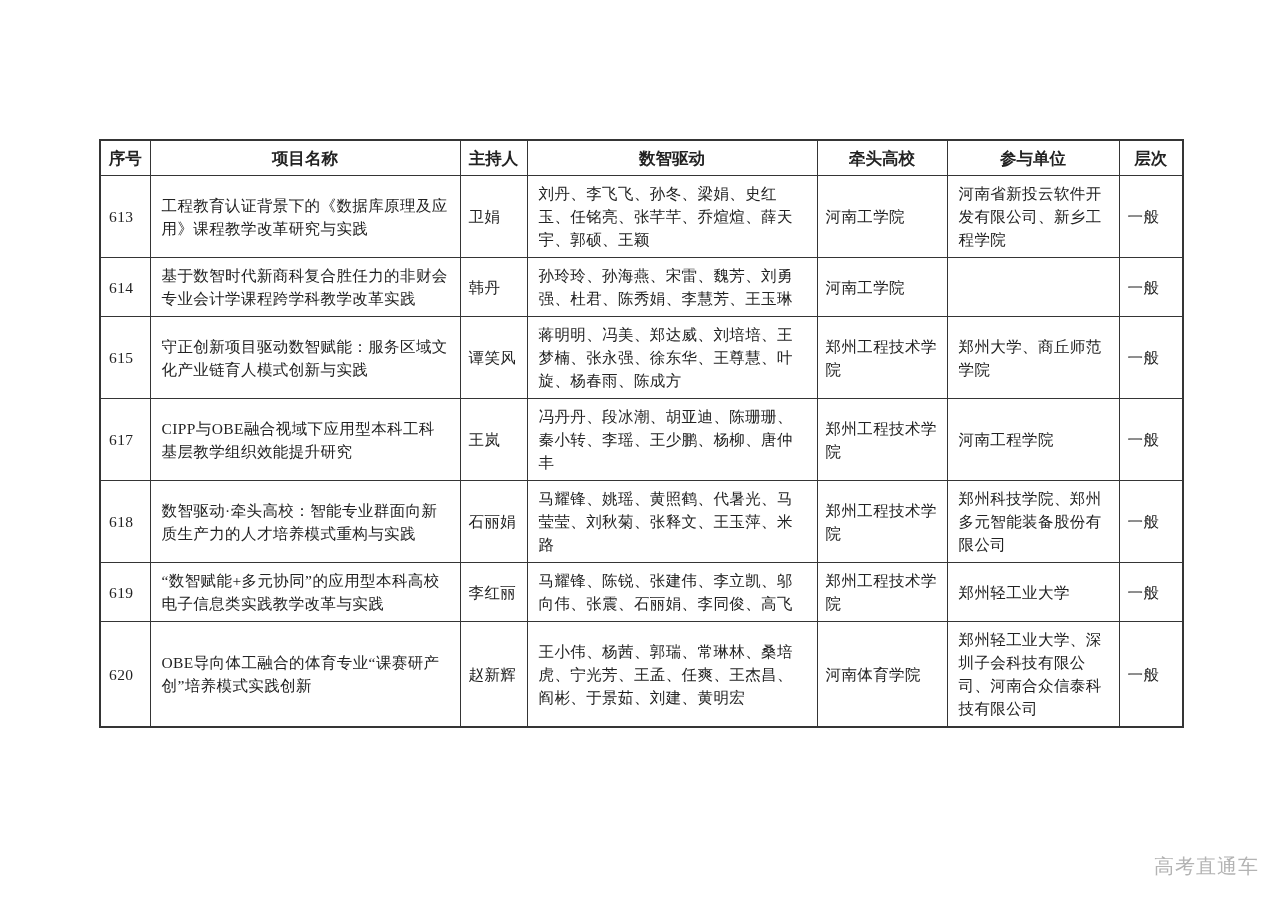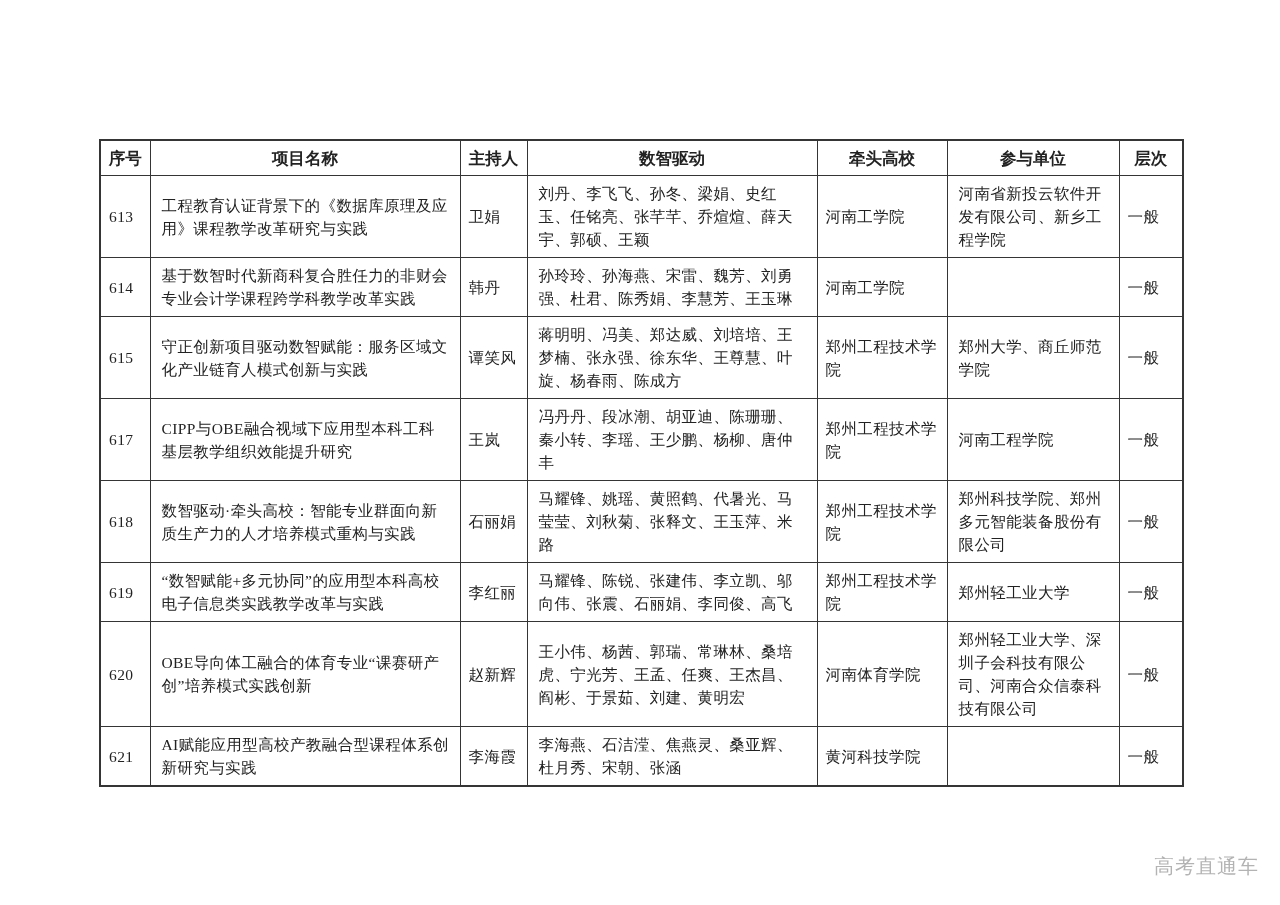--- a/index.html
+++ b/index.html
@@ -142,26 +142,17 @@
         </tr>
         <tr>
           <td class="center">620</td>
           <td class="left">OBE导向体工融合的体育专业“课赛研产创”培养模式实践创新</td>
           <td class="center">赵新辉</td>
           <td class="left">王小伟、杨茜、郭瑞、常琳林、桑培虎、宁光芳、王孟、任爽、王杰昌、阎彬、于景茹、刘建、黄明宏</td>
           <td class="center">河南体育学院</td>
           <td class="left">郑州轻工业大学、深圳子会科技有限公司、河南合众信泰科技有限公司</td>
           <td class="center">一般</td>
         </tr>
-        <tr>
-          <td class="center">621</td>
-          <td class="left">AI赋能应用型高校产教融合型课程体系创新研究与实践</td>
-          <td class="center">李海霞</td>
-          <td class="left">李海燕、石洁滢、焦燕灵、桑亚辉、杜月秀、宋朝、张涵</td>
-          <td class="center">黄河科技学院</td>
-          <td class="left"></td>
-          <td class="center">一般</td>
-        </tr>
       </tbody>
   </table>
 </div>
 
 <div class="watermark">高考直通车</div>
 
 </body></html>

